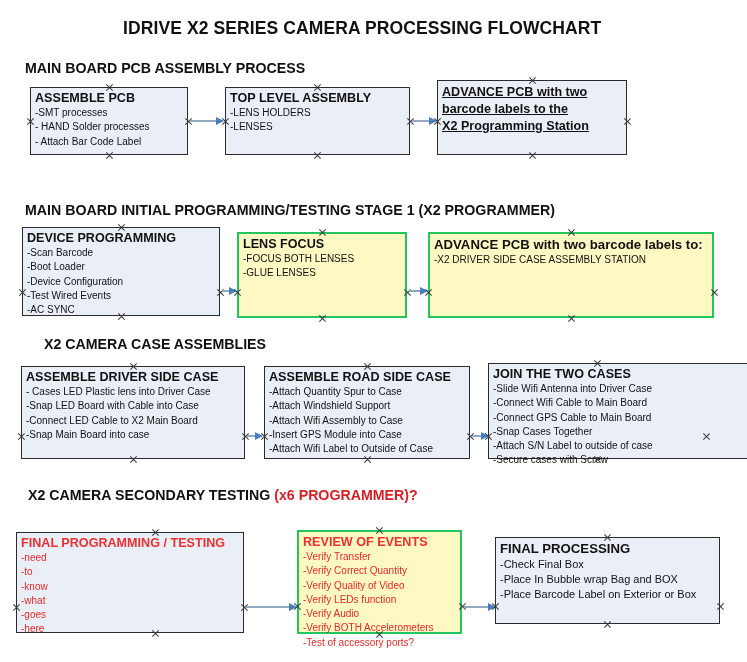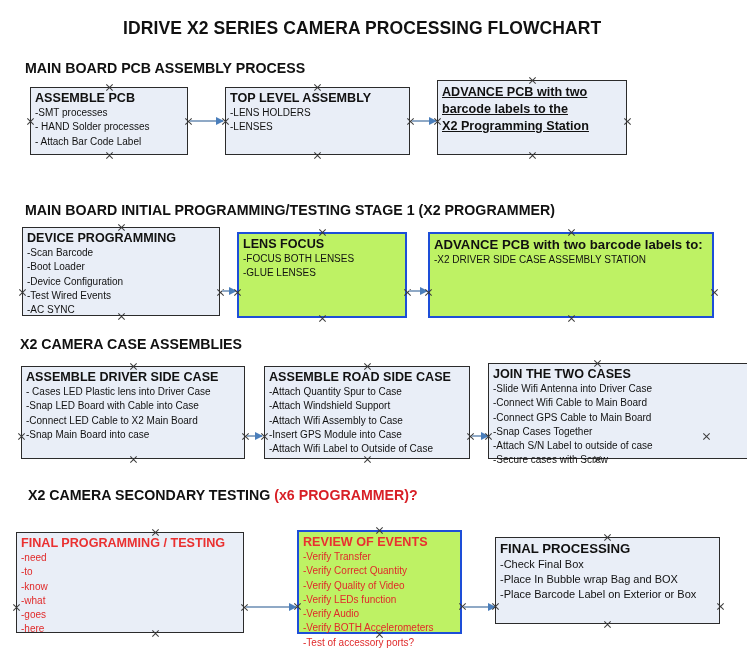--- a/index.html
+++ b/index.html
@@ -46,22 +46,22 @@
   
   .fbox {
     position: absolute;
     box-sizing: border-box;
     background: #e9eef7;
     border: 1px solid #2b2b2b;
     padding: 3px 3px 0 4px;
     overflow: visible;
   }
   .fbox.thick {
-    border: 2px solid #1d4ed8;
-    background: #bef264;
+    border: 2px solid #22c55e;
+    background: #fef9c3;
   }
   .fbox .btitle {
     font-size: 12.6px;
     font-weight: bold;
     line-height: 15px;
     white-space: nowrap;
     color: #111111;
     display: block;
   }
   .fbox .bline {
@@ -207,21 +207,21 @@
 
   <div class="fbox thick t13" style="left:428px; top:232px; width:286px; height:86px;">
     <span class="btitle">ADVANCE PCB with two barcode labels to:</span>
     <span class="bline">-X2 DRIVER  SIDE  CASE  ASSEMBLY STATION</span>
   </div>
   <div class="handle" style="left:571px; top:232px;"></div>
   <div class="handle" style="left:571px; top:318px;"></div>
   <div class="handle" style="left:428px; top:292px;"></div>
   <div class="handle" style="left:714px; top:292px;"></div>
 
-  <div class="section-title" style="left:20px; top:336px;text-align:right;">X2 CAMERA CASE ASSEMBLIES</div>
+  <div class="section-title" style="left:44px; top:336px;text-align:right;">X2 CAMERA CASE ASSEMBLIES</div>
 
   <div class="fbox" style="left:21px; top:366px; width:224px; height:93px;">
     <span class="btitle">ASSEMBLE DRIVER SIDE CASE</span>
     <span class="bline">- Cases LED Plastic lens into Driver Case</span>
     <span class="bline">-Snap LED Board with Cable into Case</span>
     <span class="bline">-Connect LED Cable to X2 Main Board</span>
     <span class="bline">-Snap Main Board into case</span>
   </div>
   <div class="handle" style="left:133px; top:366px;"></div>
   <div class="handle" style="left:133px; top:459px;"></div>

